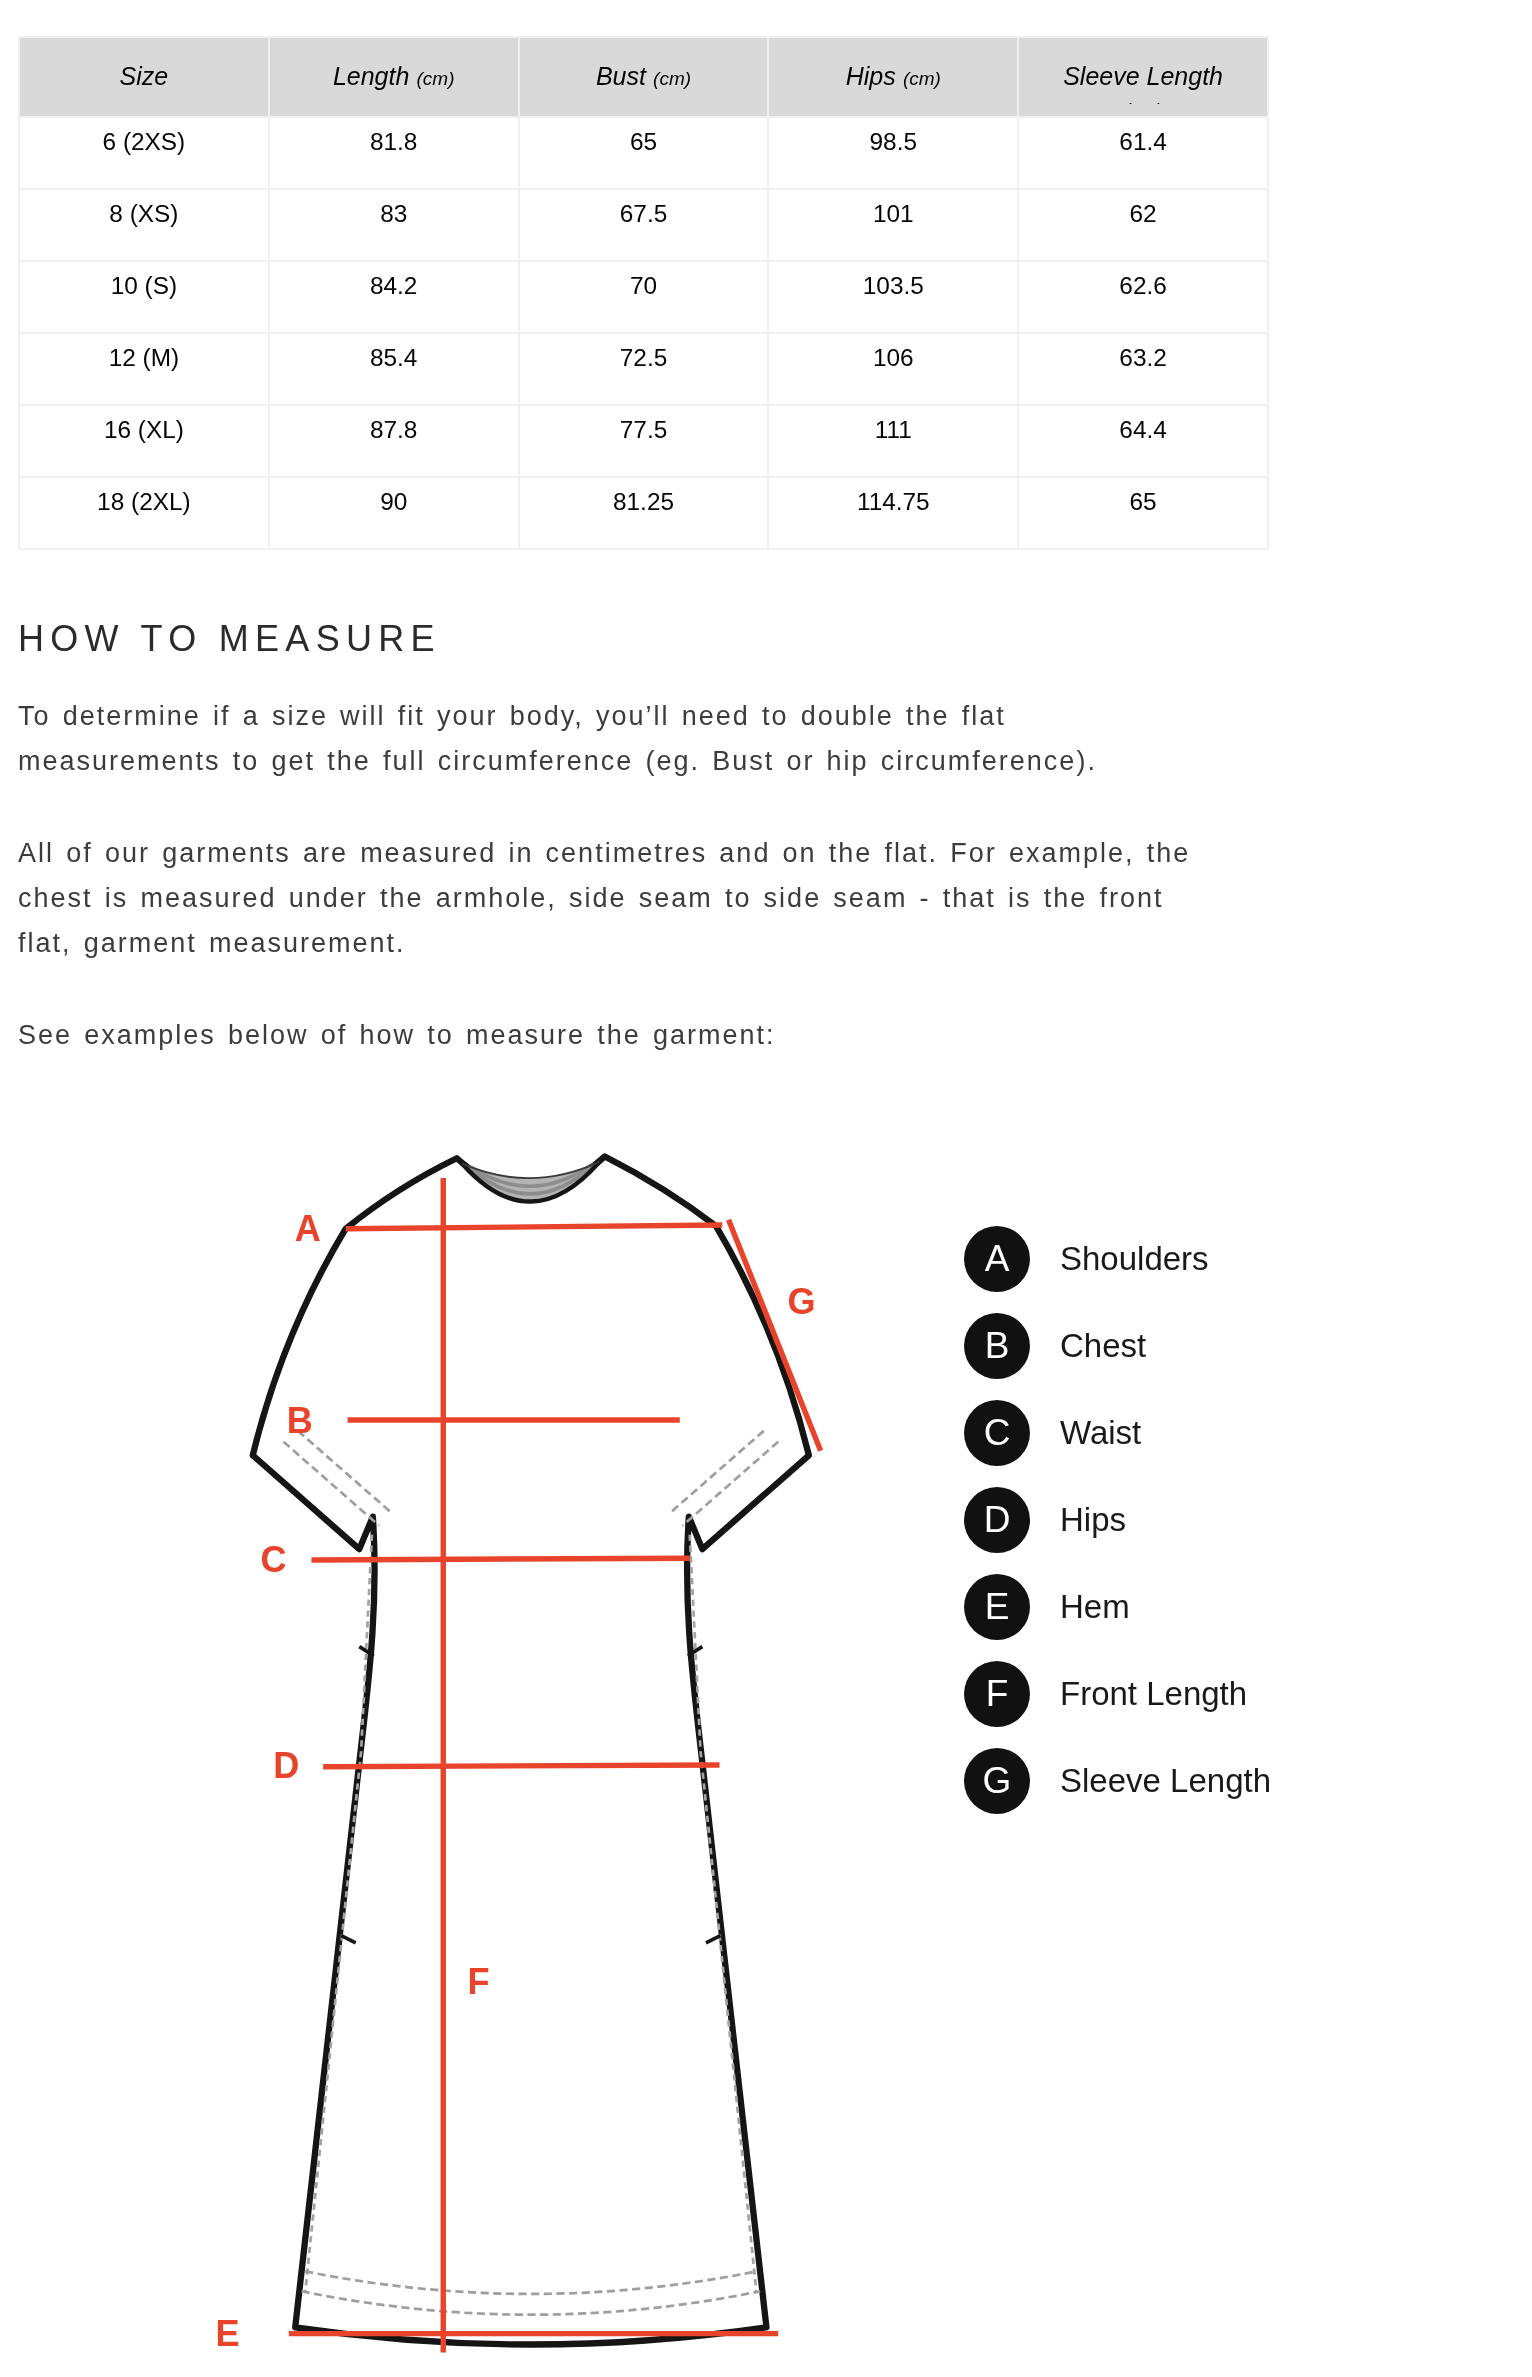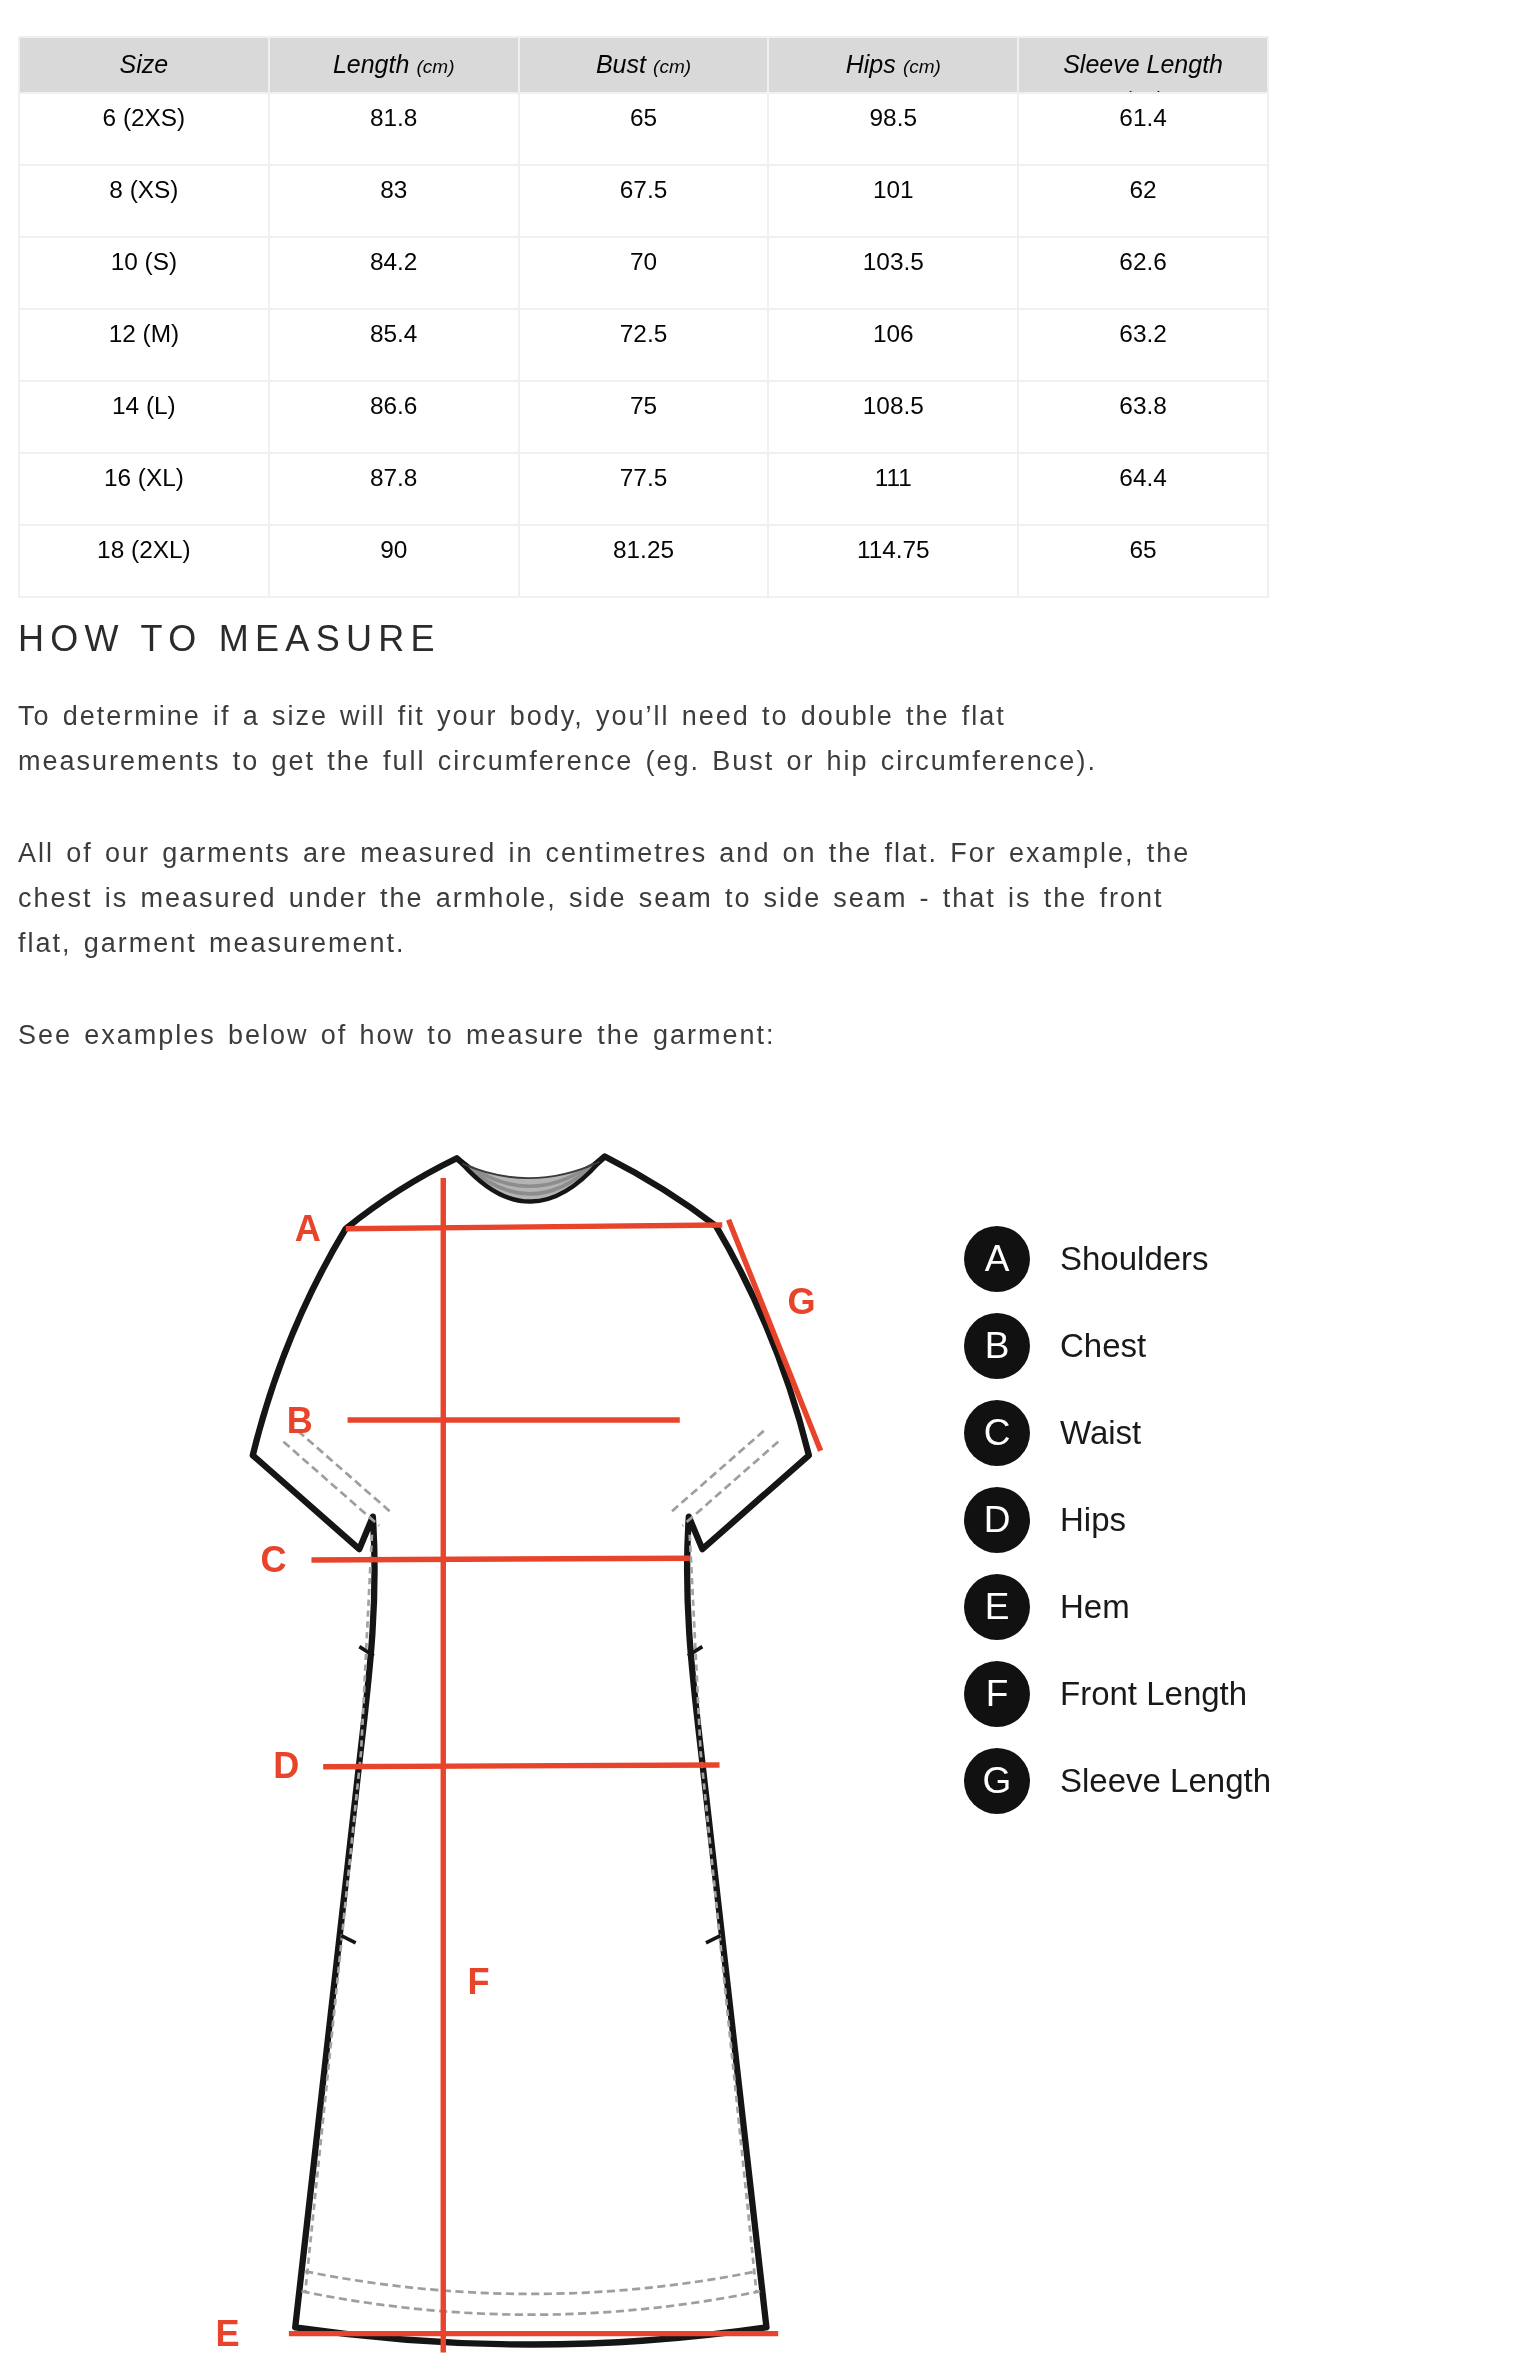--- a/index.html
+++ b/index.html
@@ -4,21 +4,21 @@
 <style>
   html,body{margin:0;padding:0;background:#fff;}
   body{width:1532px;height:2377px;position:relative;overflow:hidden;
        font-family:"Liberation Sans",sans-serif;color:#000;}
 
   
   .size-table{position:absolute;top:36px;left:18px;width:1251px;
               border-collapse:collapse;table-layout:fixed;background:#fff;}
   .size-table th,.size-table td{border:2.7px solid #f0f0f0;}
   .size-table th{background:#d9d9d9;font-style:italic;font-weight:400;
-                 font-size:25px;padding:0;color:#050505;margin-top:12px;}
+                 font-size:25px;padding:12px;color:#050505;margin-top:12px;}
   .th-in{height:45px;overflow:hidden;padding-top:9px;line-height:34px;}
   .unit{font-size:19px;margin-left:7.2px;}
   .wrap .unit{display:block;margin:0;line-height:34px;}
   .size-table td{height:25px;padding:10px 0 32px;text-align:center;
                  font-size:24.4px;vertical-align:top;color:#050505;}
 
   
   .content{position:absolute;top:618px;left:18px;width:1494px;color:#3c3c3c;}
   .content h2{margin:0 0 34px 0;font-size:36px;font-weight:400;
               letter-spacing:6.3px;color:#2b2b2b;}
@@ -85,27 +85,20 @@
         <td>70</td>
         <td>103.5</td>
         <td>62.6</td>
       </tr>
     <tr>
         <td>12 (M)</td>
         <td>85.4</td>
         <td>72.5</td>
         <td>106</td>
         <td>63.2</td>
-      </tr>
-    <tr>
-        <td>14 (L)</td>
-        <td>86.6</td>
-        <td>75</td>
-        <td>108.5</td>
-        <td>63.8</td>
       </tr>
     <tr>
         <td>16 (XL)</td>
         <td>87.8</td>
         <td>77.5</td>
         <td>111</td>
         <td>64.4</td>
       </tr>
     <tr>
         <td>18 (2XL)</td>

